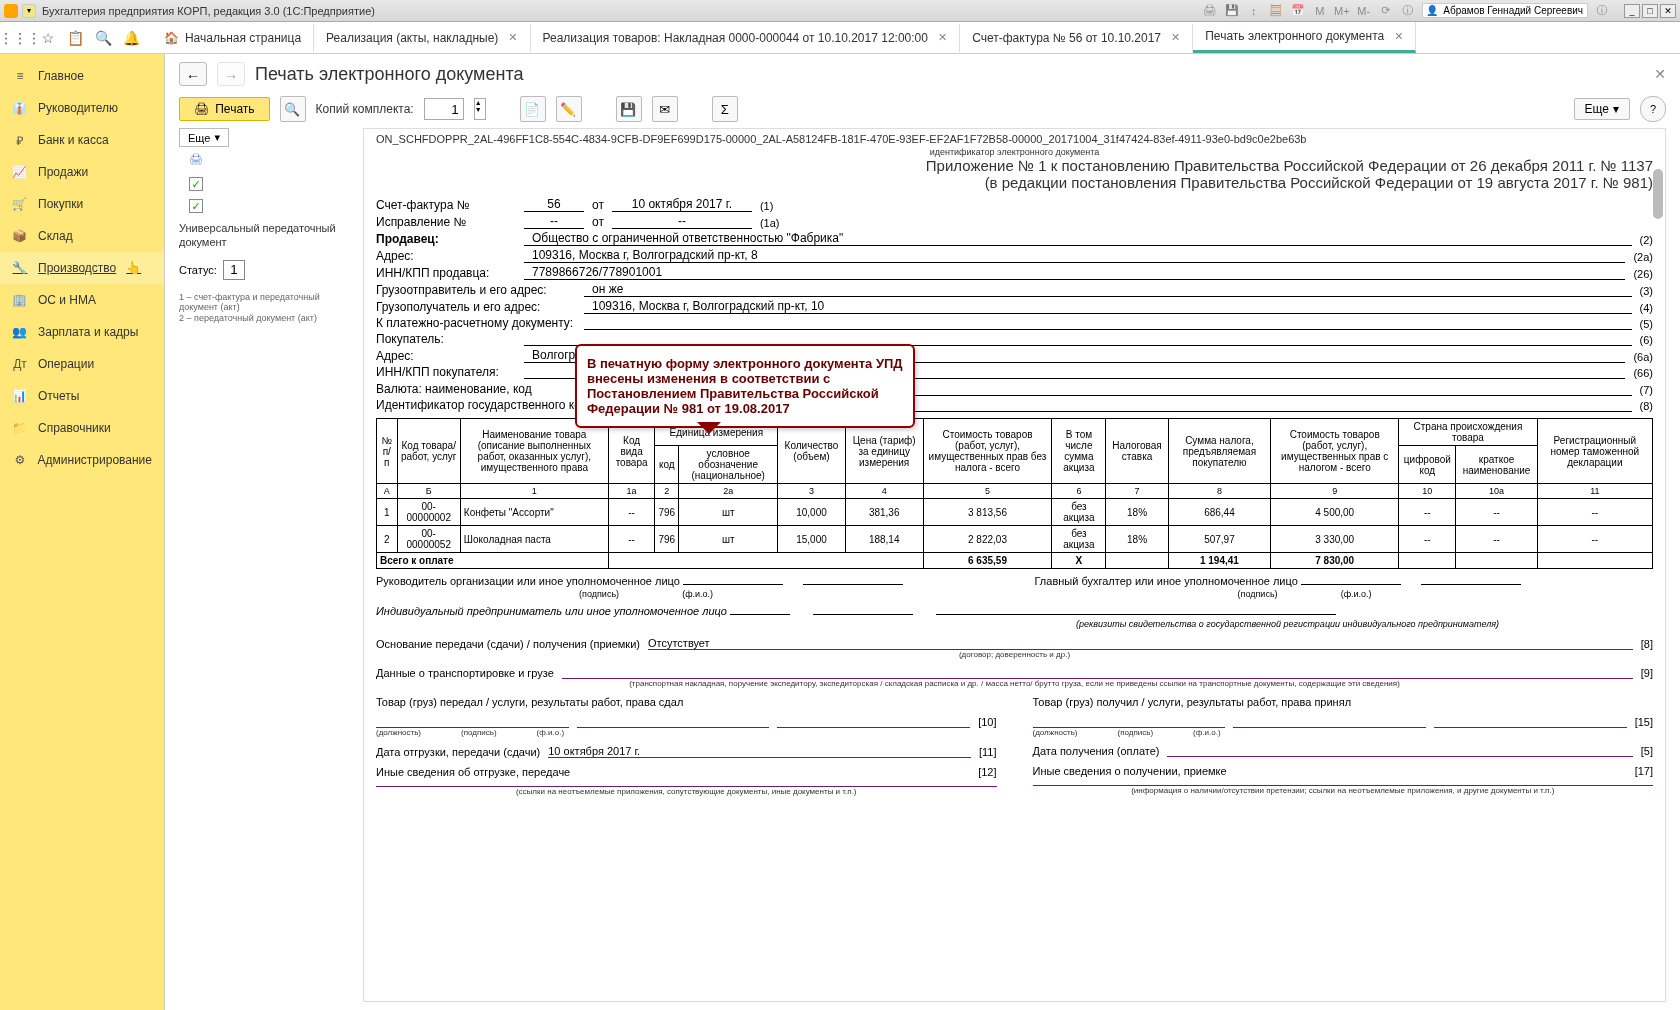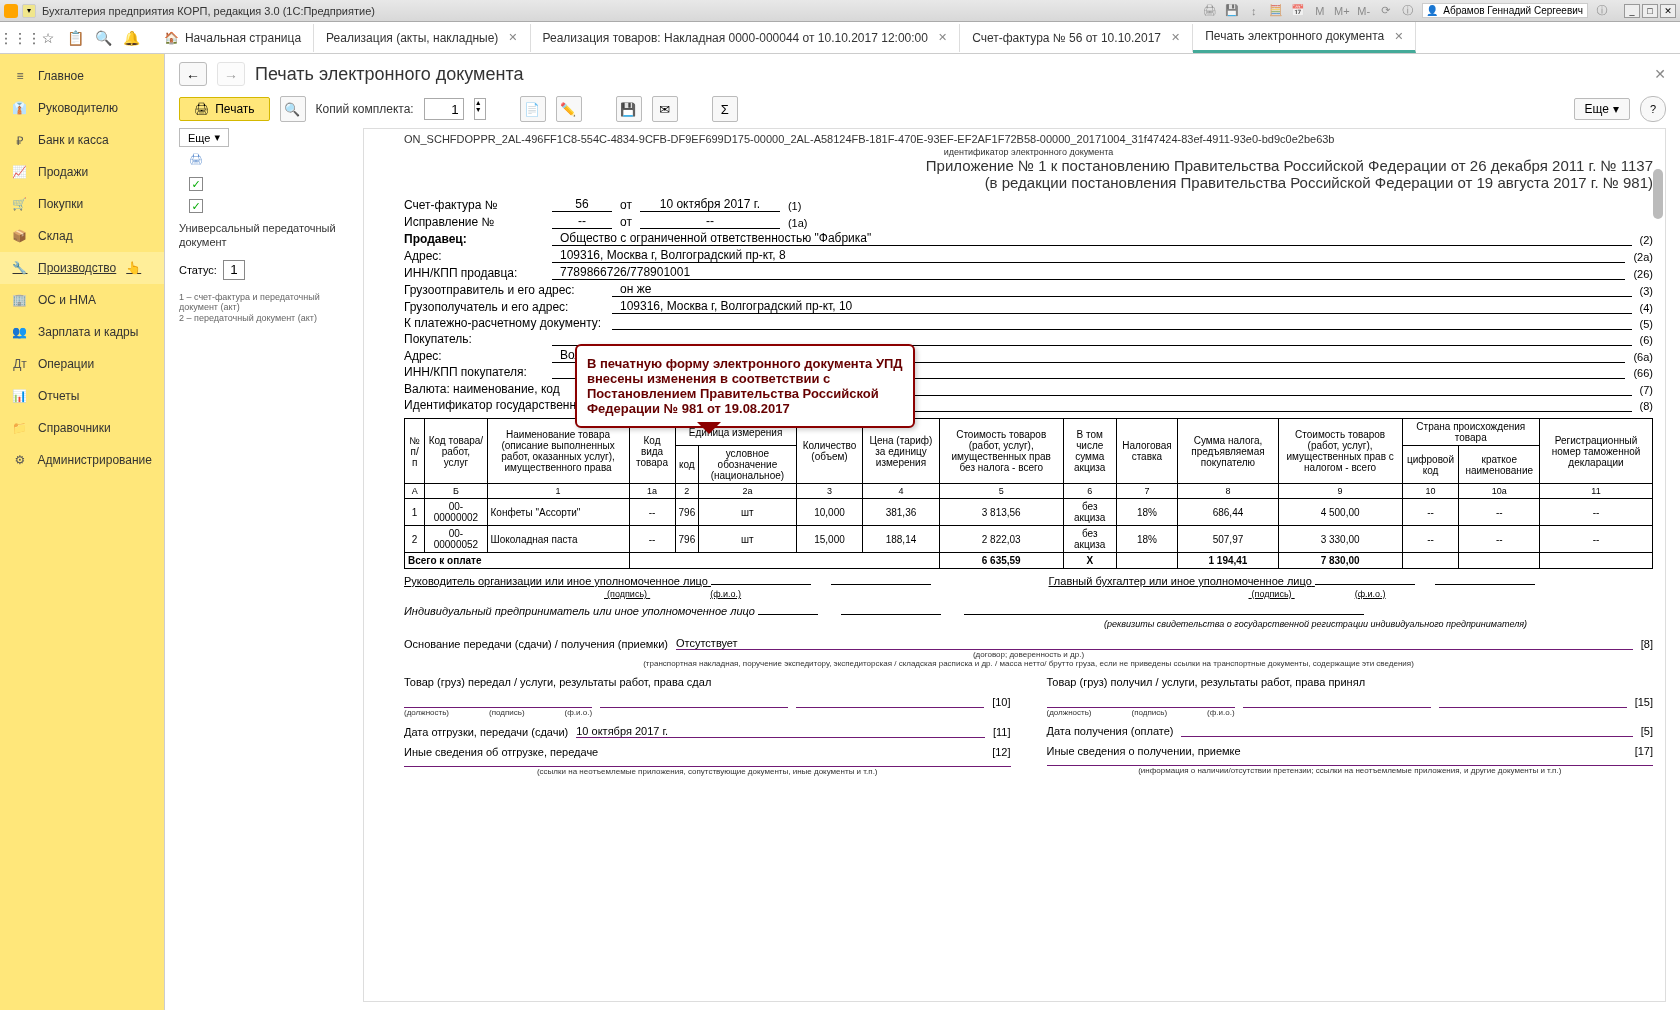--- a/index.html
+++ b/index.html
@@ -40,40 +40,40 @@
 .doc-area { flex: 1; display: flex; overflow: hidden; padding: 0 14px 8px;}
 .left-pane { width: 180px; display:flex; flex-direction:column; gap:4px;}
 .more-btn2 { padding: 2px 8px; border:1px solid #bbb; font-size:11px; align-self:flex-start; display:flex; align-items:center; gap:4px;}
 .chk-row { display:flex; align-items:center; gap:6px; padding:2px 0; margin-left:10px;}
 .print-ico { width:16px; height:16px; color:#5588cc;}
 .chk { width:14px; height:14px; border:1px solid #888; background:#fff; text-align:center; line-height:12px; color:#0a0; font-size:11px;}
 .upd-label { font-size:11px; color:#333; line-height:1.3; margin-top:2px;}
 .status-row { display:flex; align-items:center; gap:6px; margin-top:6px;}
 .status-input { width:22px; height:20px; border:1px solid #888; text-align:center;}
 .footnote { font-size:9px; color:#666; margin-top:8px; line-height:1.2;}
-.doc-scroll { flex:1; overflow:auto; border:1px solid #ddd; margin-left:4px; position:relative;padding-left:28px;}
+.doc-scroll { flex:1; overflow:auto; border:1px solid #ddd; margin-left:4px; position:relative;}
 .doc { padding: 2px 12px 20px; font-size: 11px; color:#000;}
 .doc-id { font-size:11px; color:#333; padding:2px 0;}
 .doc-id-sub { font-size:9px; color:#333; text-align:center;}
 .field-row { display:flex; align-items:flex-end; gap:8px; margin:2px 0; font-size:12px;}
 .field-label { min-width: 140px; }
 .field-val { border-bottom:1px solid #000; min-width:60px; text-align:center; padding:0 8px;}
 .annex { font-size:15px; text-align:right; color:#333; margin-bottom:6px;}
 .callout { position:absolute; top:290px; left:410px; width:340px; background:#fff; border:2px solid #8b0000; border-radius:6px; padding:10px; font-size:13px; font-weight:bold; color:#600; z-index:10; box-shadow:2px 2px 5px rgba(0,0,0,0.2);}
 .callout::after { content:''; position:absolute; bottom:-20px; left:120px; border:12px solid transparent; border-top-color:#8b0000;}
 table.invoice { border-collapse:collapse; width:100%; font-size:10px; margin-top:6px;}
 table.invoice th, table.invoice td { border:1px solid #000; padding:2px 3px; text-align:center; vertical-align:middle;}
 table.invoice th { font-weight:normal; }
 .tr-num td { font-size:9px; background:#fff;}
 .tr-data td { text-align:right; }
 .tr-data td.l { text-align:left;}
 .tr-data td.c { text-align:center;}
 .totals-row td { font-weight:bold; text-align:right;}
 .sig-block { display:flex; gap:40px; margin-top:6px; font-size:11px;}
-.sig-col { flex:1;text-decoration:underline;}
+.sig-col { flex:1;}
 .sig-line { border-bottom:1px solid #000; display:inline-block; min-width:100px;}
 .sig-sub { font-size:9px; text-align:center;}
 .misc-row { display:flex; align-items:flex-end; gap:8px; margin-top:8px; font-size:11px;}
 .misc-row .underline { flex:1; border-bottom:1px solid #701a75;}
 .bracket { font-size:11px;}
 .two-col { display:flex; gap:36px; margin-top:8px;}
 .col { flex:1; font-size:11px;}
 .sub-caption { font-size:8px; text-align:center; color:#333;}
 .scrollbar-v { position:absolute; right:2px; top:40px; width:10px; height:50px; background:#bbb; border-radius:5px;}
 </style>
@@ -433,20 +433,25 @@
             <span class="sig-line" style="min-width:400px;margin-left:20px"></span><br>
             <span class="sig-sub" style="margin-left:700px">(реквизиты свидетельства о государственной регистрации индивидуального предпринимателя)</span>
           </div>
 
           <div class="misc-row">
             <span>Основание передачи (сдачи) / получения (приемки)</span>
             <span class="underline">Отсутствует</span>
             <span class="bracket">[8]</span>
           </div>
           <div class="sub-caption">(договор; доверенность и др.)</div>
+          <div class="misc-row">
+            <span>Данные о транспортировке и грузе</span>
+            <span class="underline"></span>
+            <span class="bracket">[9]</span>
+          </div>
           <div class="sub-caption">(транспортная накладная, поручение экспедитору, экспедиторская / складская расписка и др. / масса нетто/ брутто груза, если не приведены ссылки на транспортные документы, содержащие эти сведения)</div>
 
           <div class="two-col">
             <div class="col">
               <div>Товар (груз) передал / услуги, результаты работ, права сдал</div>
               <div class="misc-row">
                   <span class="underline"></span>
                   <span class="underline"></span>
                   <span class="underline"></span>
                   <span class="bracket">[10]</span>

